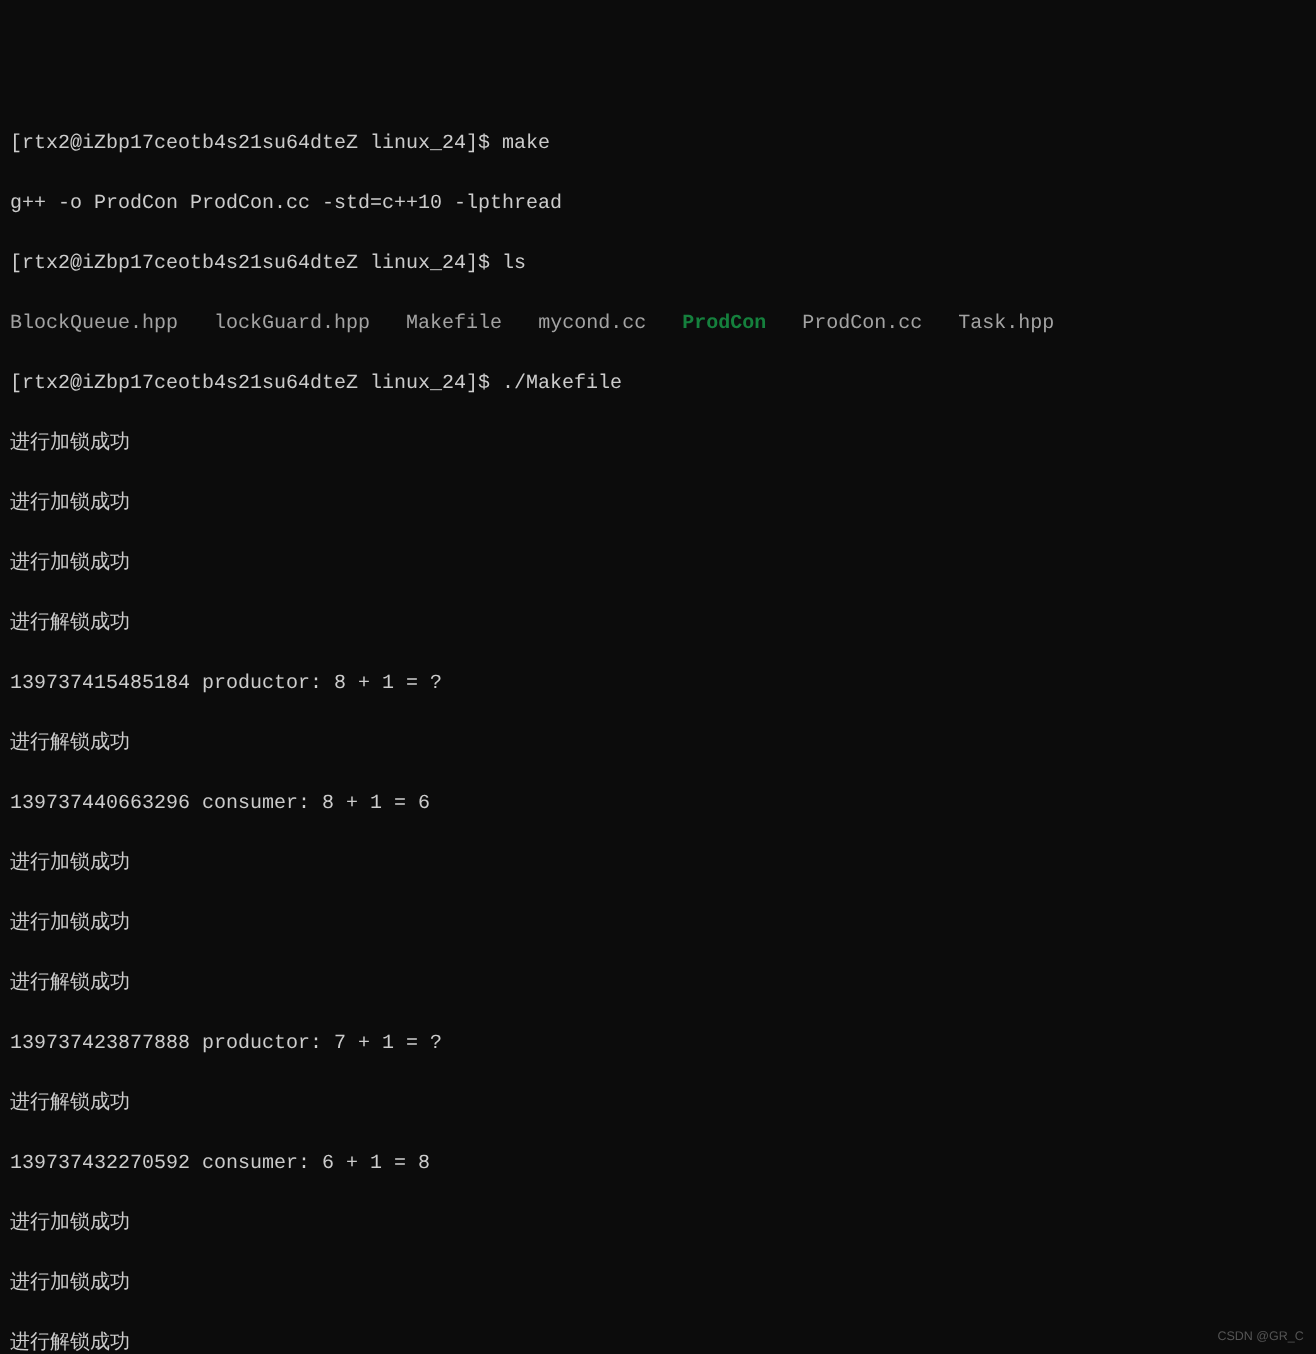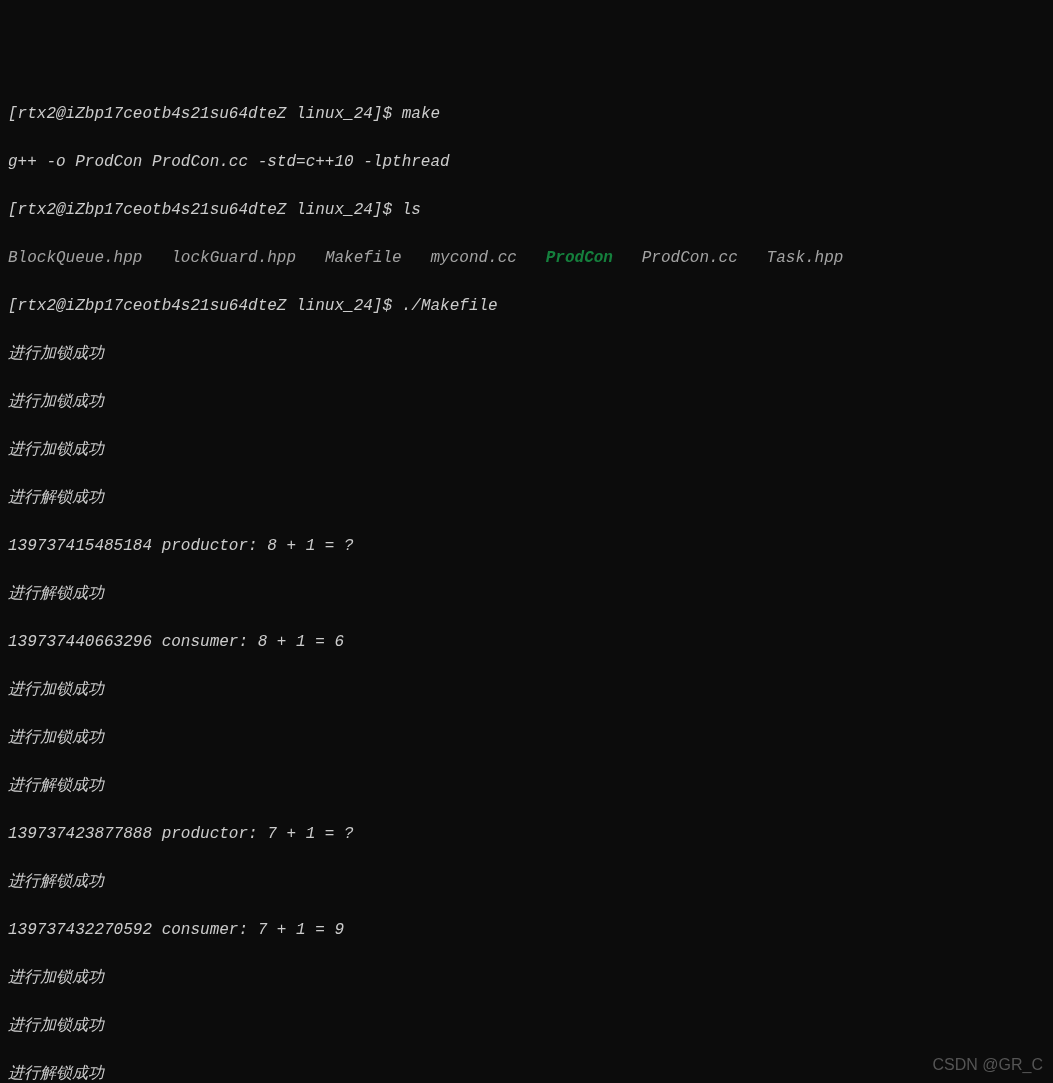--- a/index.html
+++ b/index.html
@@ -9,31 +9,31 @@
       font-family: 'Consolas', 'Courier New', monospace;
       font-size: 16px;
       line-height: 1.5;
       padding: 6px 8px;
       white-space: pre;
       width: 1053px;
       height: 1083px;
       overflow: hidden;
       position: relative;
     }
-    .line { display: block; white-space: pre; font-style: italic; }
+    .line { display: block; white-space: pre; }
     .prompt { color: #cccccc; }
     .cmd { color: #cccccc; }
     .exe { color: #15803d; font-weight: bold; }
     .file { color: #a3a3a3; }
     .watermark {
       position: absolute;
       bottom: 6px;
       right: 10px;
       color: #555;
-      font-size: 16px;
+      font-size: 10px;
       font-family: Arial, sans-serif;
       margin-top: 44px;
     }
   </style>
 </head>
 <body>
 
 
 
 <div class="line"><span class="prompt">[rtx2@iZbp17ceotb4s21su64dteZ linux_24]$ </span><span class="cmd">make</span></div>
@@ -46,21 +46,21 @@
 <div class="line">进行加锁成功</div>
 <div class="line">进行解锁成功</div>
 <div class="line">139737415485184 productor: 8 + 1 = ?</div>
 <div class="line">进行解锁成功</div>
 <div class="line">139737440663296 consumer: 8 + 1 = 6</div>
 <div class="line">进行加锁成功</div>
 <div class="line">进行加锁成功</div>
 <div class="line">进行解锁成功</div>
 <div class="line">139737423877888 productor: 7 + 1 = ?</div>
 <div class="line">进行解锁成功</div>
-<div class="line">139737432270592 consumer: 7 + 1 = 9</div>
+<div class="line">139737432270592 consumer: 6 + 1 = 8</div>
 <div class="line">进行加锁成功</div>
 <div class="line">进行加锁成功</div>
 <div class="line">进行解锁成功</div>
 
 
 
 
 
 
 

